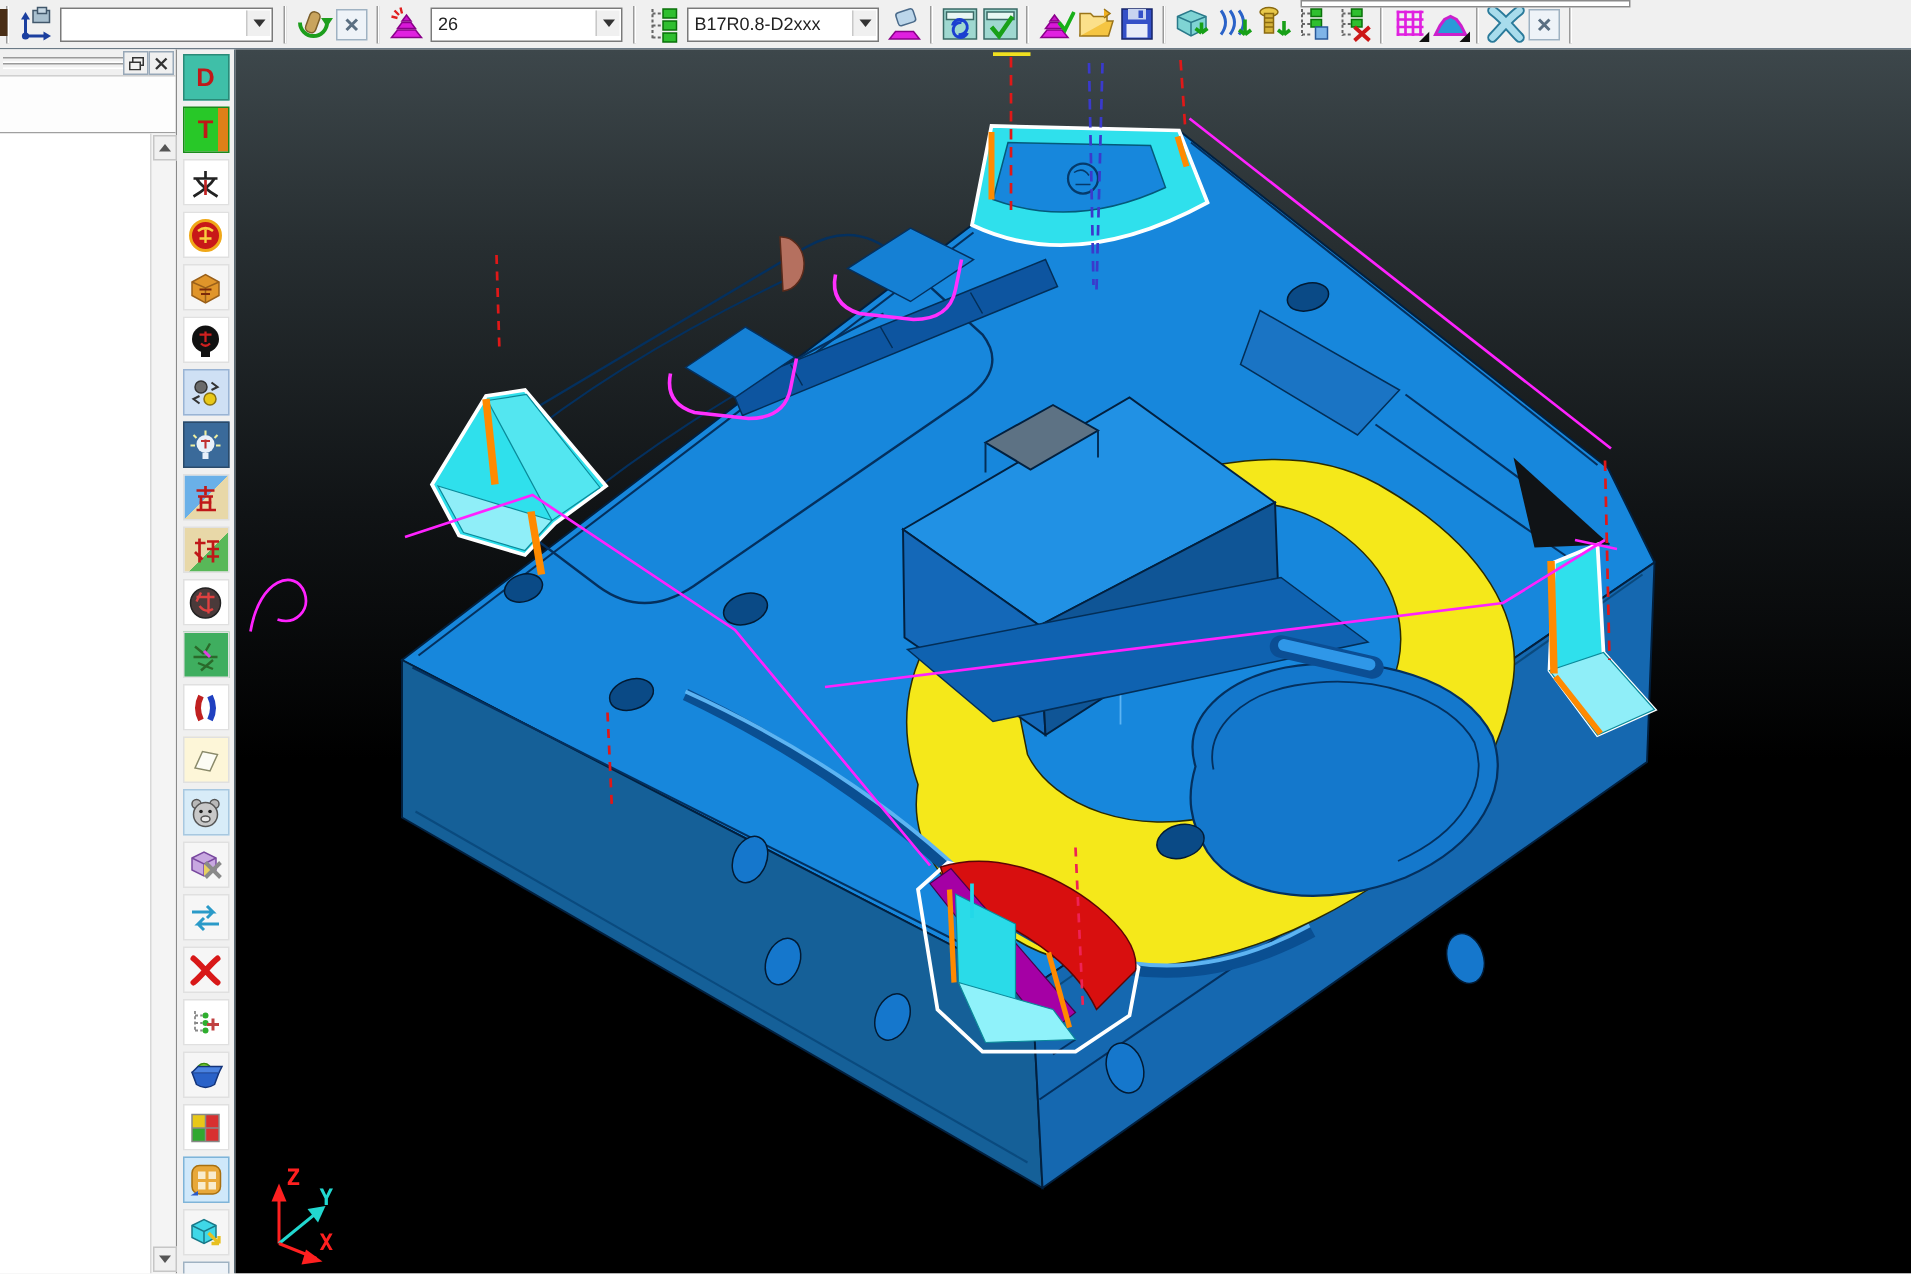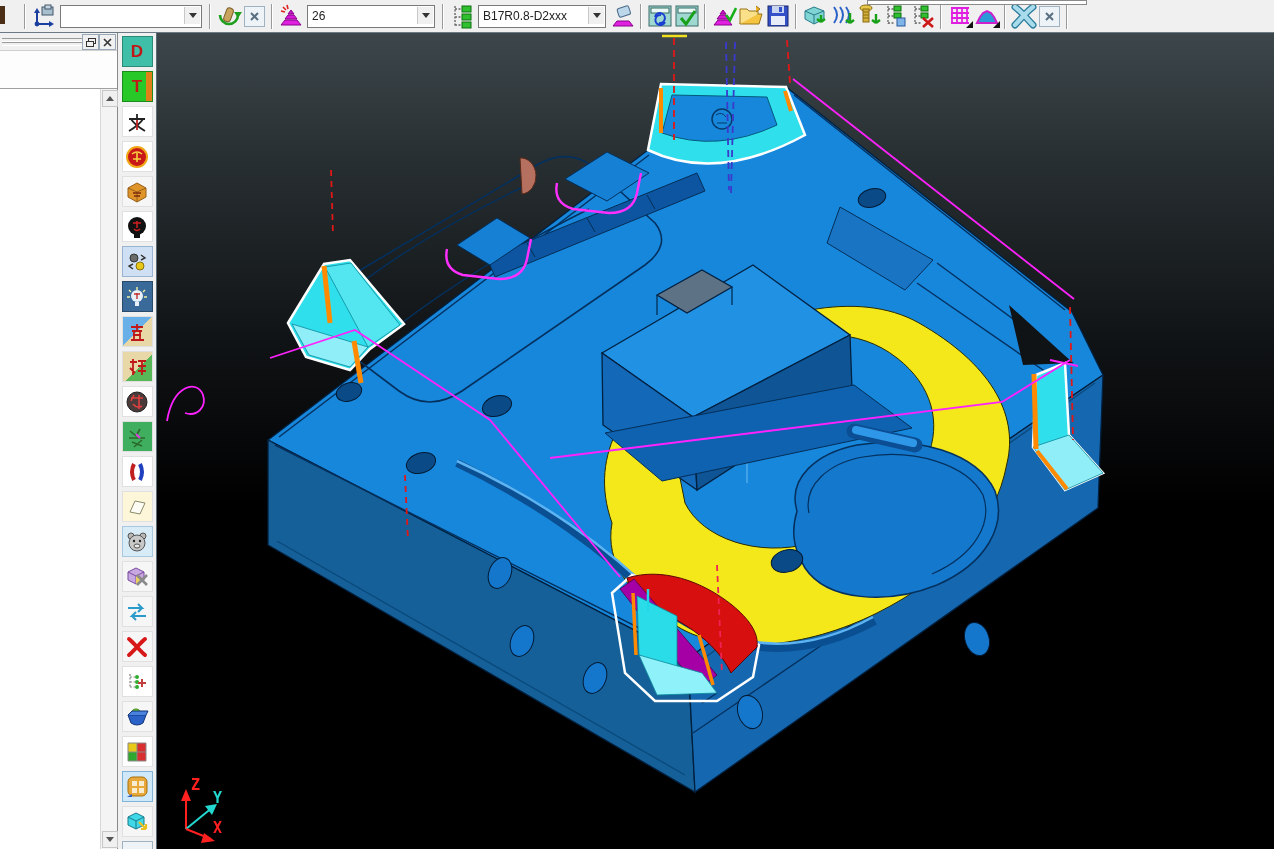--- a/index.html
+++ b/index.html
@@ -1,20 +1,20 @@
 <!DOCTYPE html>
 <html><head>
 <meta charset="utf-8">
 <style>
   html,body{margin:0;padding:0;}
   body{width:1274px;height:849px;overflow:hidden;background:#f0f0f0;
        font-family:"Liberation Sans", sans-serif;font-size:12px;color:#222;position:relative;}
   
   #toolbar{position:absolute;left:0;top:0;width:1274px;height:33px;background:#f0f0f0;
-           border-bottom:1px solid #6b7a86;display:flex;align-items:center;padding-left:20px;box-sizing:border-box;}
+           border-bottom:1px solid #6b7a86;display:flex;align-items:center;padding-left:0;box-sizing:border-box;}
   .tbtn{width:27px;height:27px;display:flex;align-items:center;justify-content:center;flex:0 0 auto;}
   .sep{width:1px;height:25px;background:#9a9a9a;border-right:1px solid #fff;margin:0 4px;flex:0 0 auto;}
   .combo{height:21px;background:#fff;border:1px solid #7a7a7a;display:flex;align-items:center;
          padding:0 4px;position:relative;width:132px;flex:0 0 auto;margin:0 3px;}
   .combo .cval{flex:1;font-size:12px;white-space:nowrap;overflow:hidden;}
   .combo .arrowbtn{position:absolute;right:1px;top:1px;width:15px;height:17px;background:#f0f0f0;
          display:flex;align-items:center;justify-content:center;border-left:1px solid #c8c8c8;}
   .darr{width:0;height:0;border-left:4px solid transparent;border-right:4px solid transparent;border-top:5px solid #333;}
   .xbtn{width:19px;height:19px;background:#eef3f8;border:1px solid #9fb2c2;display:flex;align-items:center;
         justify-content:center;margin:0 2px;flex:0 0 auto;}

